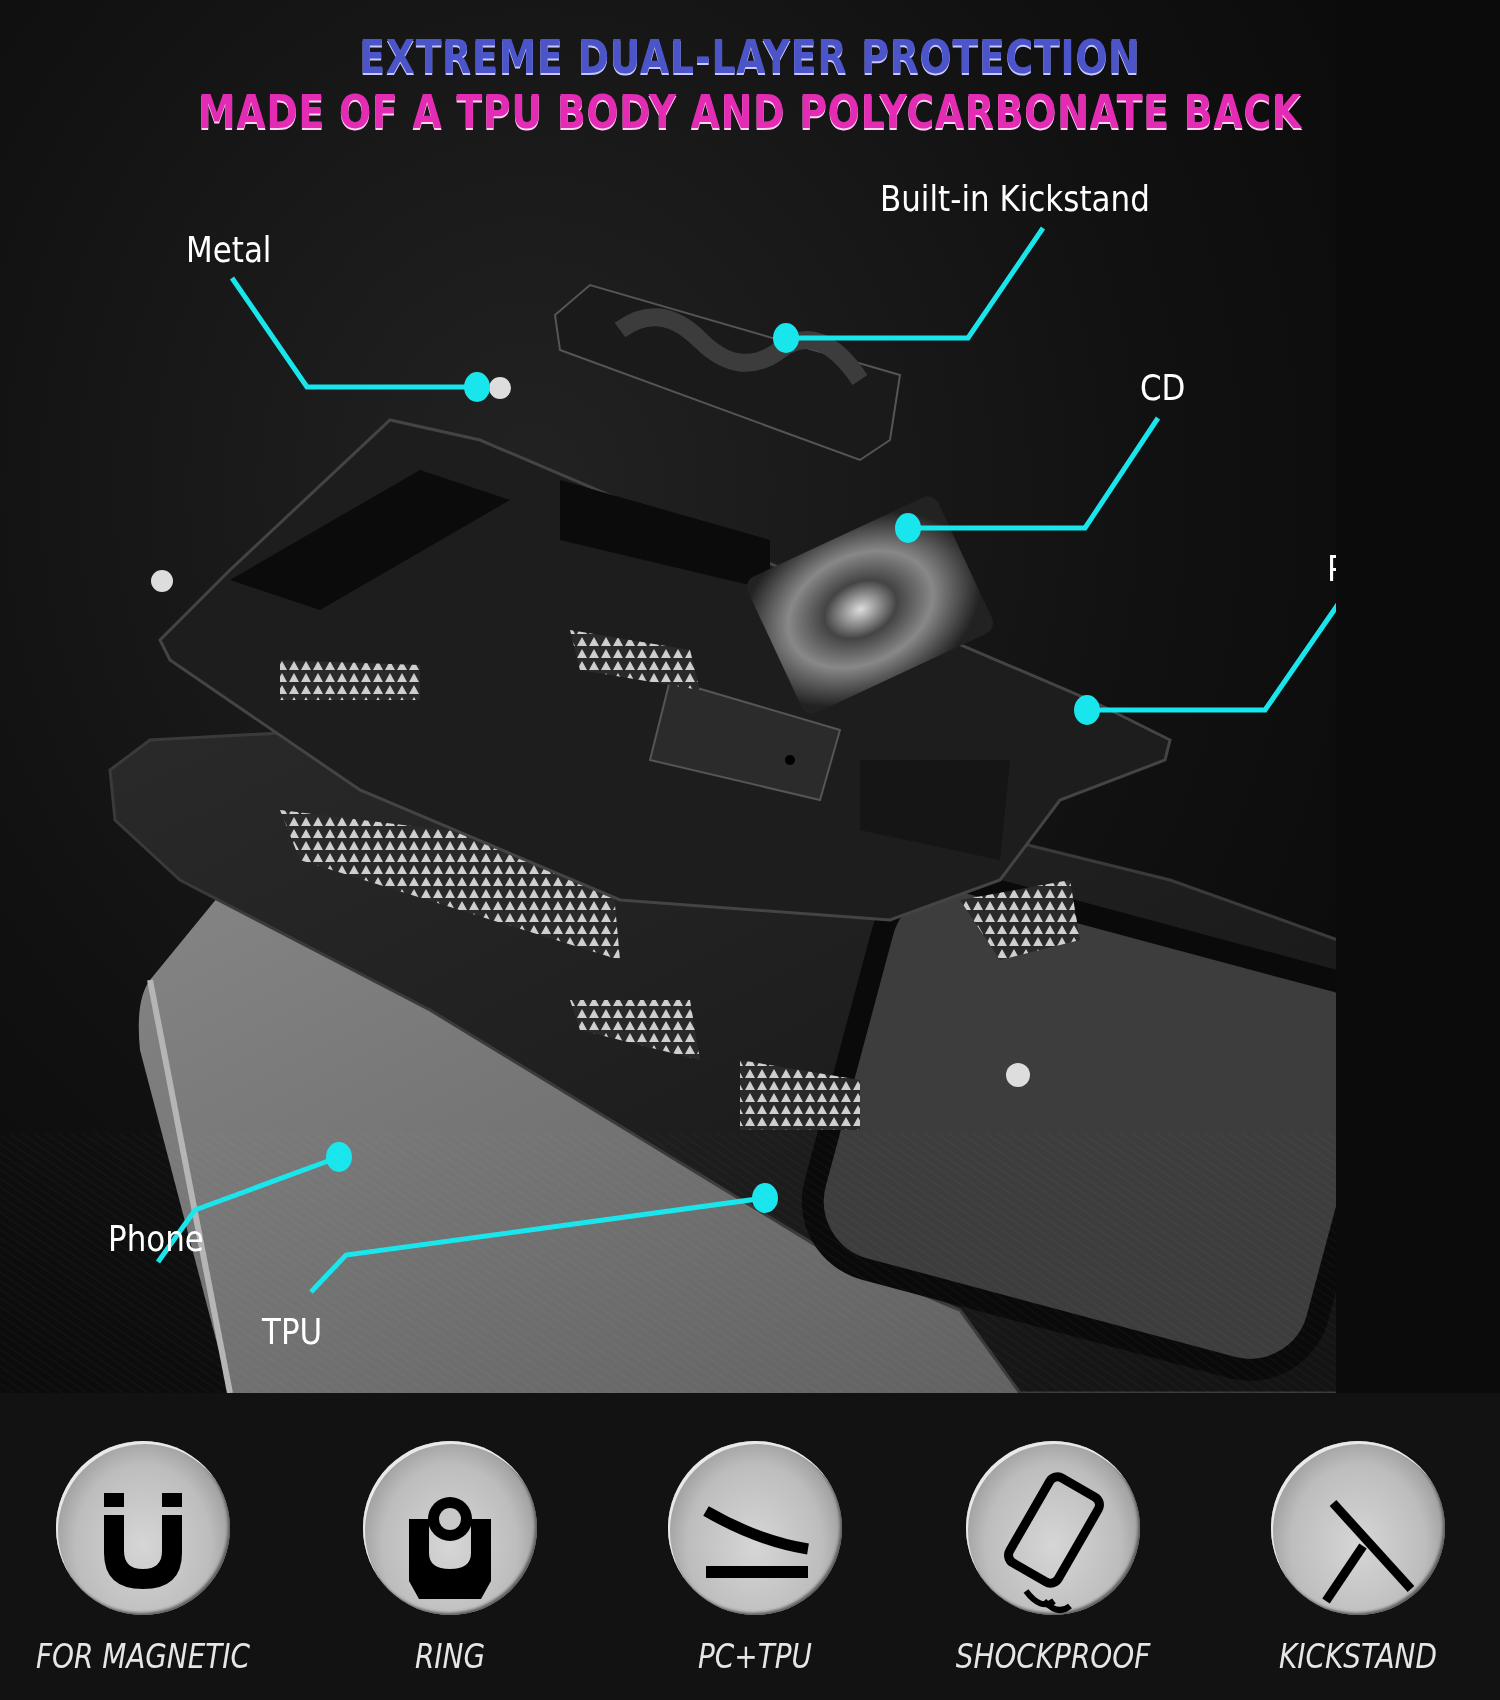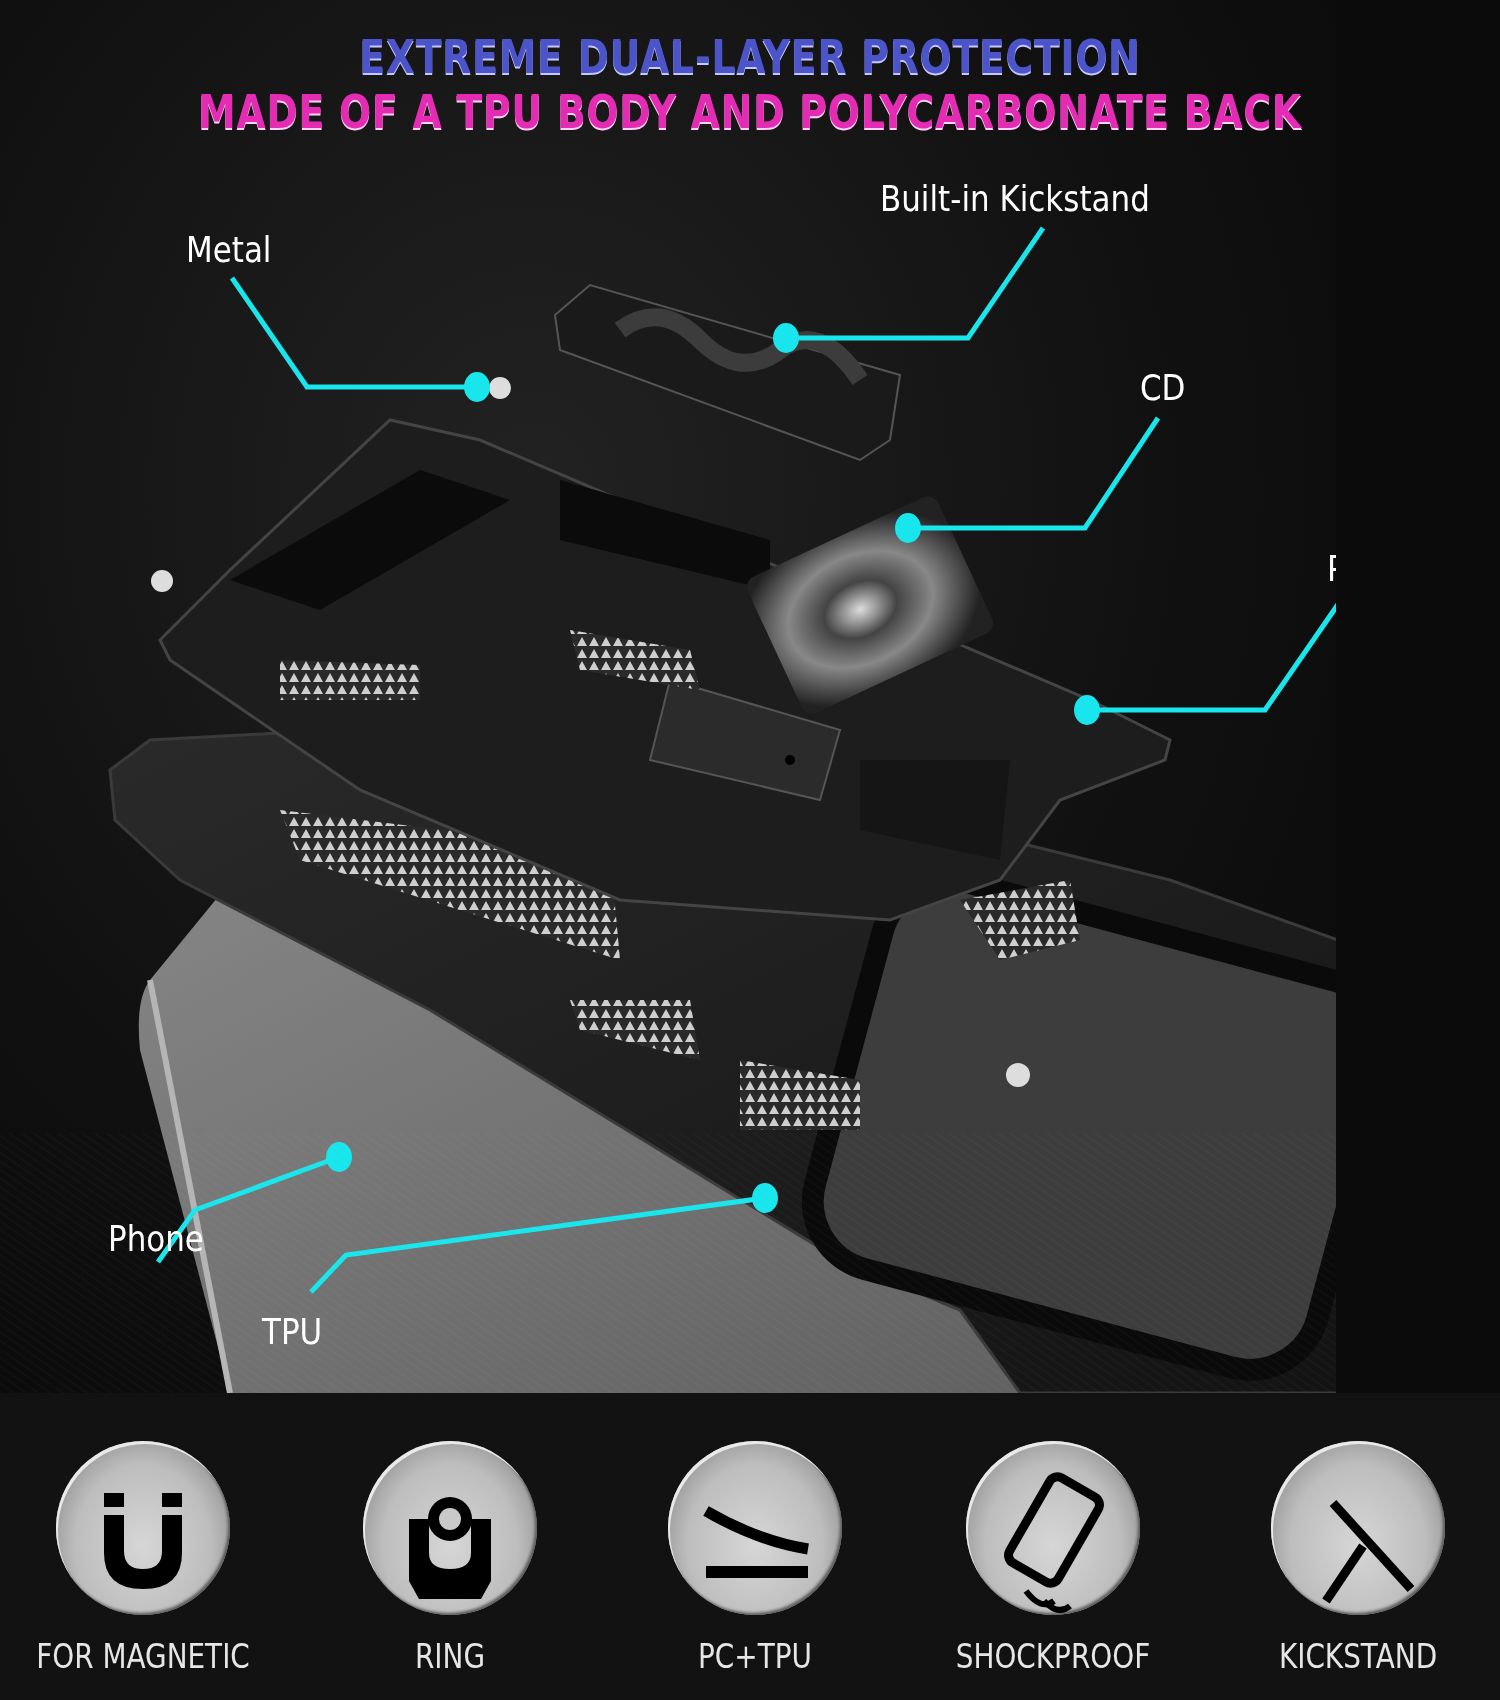--- a/index.html
+++ b/index.html
@@ -7,21 +7,21 @@
   .hero { position:absolute; left:0; top:0; width:1336px; height:1393px;
     background: radial-gradient(ellipse at 40% 35%, #222 0%, #111 55%, #080808 100%); overflow:hidden; }
   .hero::after { content:""; position:absolute; left:0; right:0; bottom:0; height:260px;
     background: repeating-linear-gradient(35deg, rgba(255,255,255,0.02) 0 2px, transparent 2px 7px); }
   .title { position:absolute; left:0; width:1500px; text-align:center; font-family:"DejaVu Sans", sans-serif;
     font-weight:bold; letter-spacing:1px; transform:scaleX(0.82); transform-origin:center; }
   .t1 { top:30px; font-size:46px; color:#4b55c9; text-shadow: 0 2px 0 #c8c8ff; }
   .t2 { top:85px; font-size:46px; color:#e32bb3; text-shadow: 0 2px 0 #ffd1f3; }
   .label { position:absolute; color:#fff; font-family:"DejaVu Sans", sans-serif; font-size:36px; line-height:1; transform:scaleX(0.86); transform-origin:left top; }
   svg.overlay { position:absolute; left:0; top:0; }
-  .bottom { position:absolute; left:0; top:1393px; width:1500px; height:307px; background:#121212; }
+  .bottom { position:absolute; left:0; top:1393px; width:1500px; height:307px; background:#121212;font-style:italic; }
   .disc { position:absolute; width:174px; height:174px; border-radius:50%;
     background: radial-gradient(ellipse at 50% 60%, #d6d6d6 0%, #bdbdbd 55%, #8d8d8d 85%, #6e6e6e 100%);
     box-shadow: 2px 3px 0 #e9e9e9 inset, -2px -2px 3px #5a5a5a inset; }
   .disc svg { position:absolute; left:0; top:0; }
   .flabel { position:absolute; color:#e6e6e6; font-family:"DejaVu Sans", sans-serif; font-size:34px; white-space:nowrap; transform:translateX(-50%) scaleX(0.82); }
 </style>
 </head>
 <body>
 
 <div class="hero">

